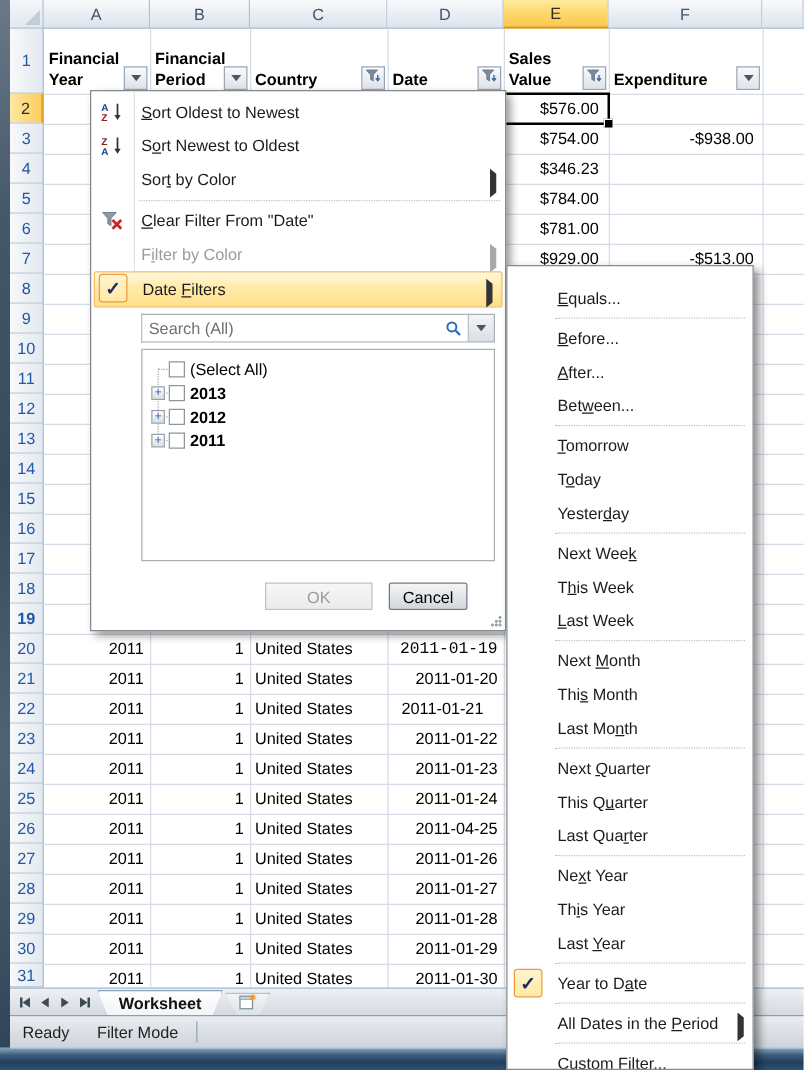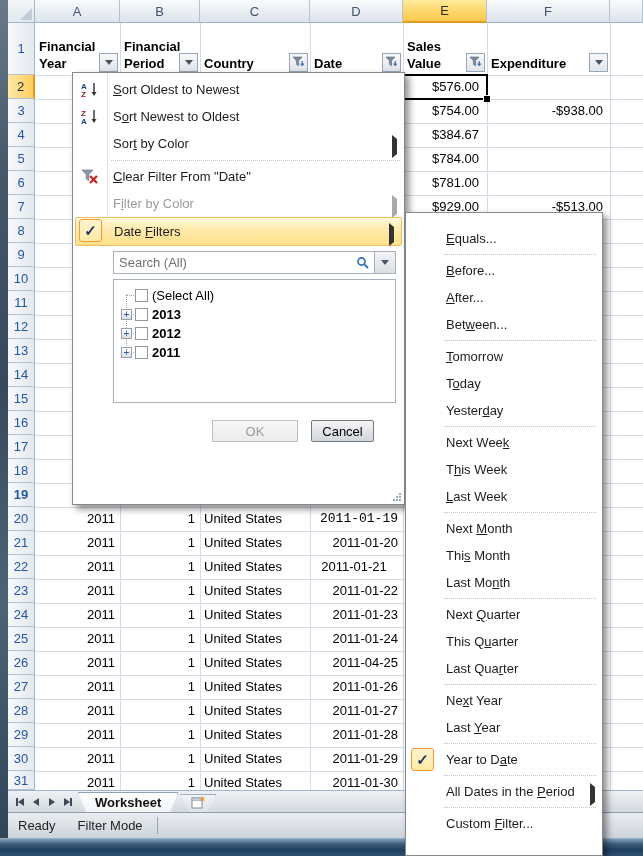--- a/index.html
+++ b/index.html
@@ -55,21 +55,21 @@
     color:#1d2e66;font-weight:bold;font-size:15px;display:flex;align-items:center;justify-content:center;}
   .marrow{position:absolute;right:7px;top:9px;}
   .search-row{margin:5px 8px 0 40px;height:23px;display:flex;}
   .search-wrap{flex:1;position:relative;border:1px solid #a9b0b8;border-right:none;background:#fff;}
   .search-wrap input{width:100%;height:100%;border:none;outline:none;box-sizing:border-box;
     padding:0 22px 0 5px;font:13px "Liberation Sans",sans-serif;color:#555;}
   .search-wrap input::placeholder{color:#707070;opacity:1;}
   .mag{position:absolute;right:4px;top:4px;}
   .search-btn{width:22px;box-sizing:border-box;border:1px solid #a9b0b8;
     background:linear-gradient(#f3f4f6,#dadfe4);display:flex;align-items:center;justify-content:center;}
-  .listbox{margin:5px 8px 0 40px;height:124px;box-sizing:border-box;border:1px solid #a9b0b8;
+  .listbox{margin:5px 8px 0 40px;height:170px;box-sizing:border-box;border:1px solid #a9b0b8;
     background:#fff;padding-top:6px;position:relative;overflow:hidden;}
   .treeline{position:absolute;left:12px;top:14px;width:1px;height:58px;border-left:1px dotted #a8a8a8;}
   .trow{position:relative;height:19px;display:flex;align-items:center;padding-left:38px;font-size:13px;color:#000;}
   .trow .stub{position:absolute;left:12px;top:9px;width:8px;border-top:1px dotted #a8a8a8;}
   .plusbox{position:absolute;left:7px;top:4px;width:11px;height:11px;box-sizing:border-box;
     border:1px solid #99a1a9;background:linear-gradient(#fff,#d9dee4);color:#2a5aa0;
     font-size:10px;line-height:9px;text-align:center;}
   .cb{position:absolute;left:21px;top:3px;width:13px;height:13px;box-sizing:border-box;border:1px solid #8e969e;background:#fff;}
   .btnrow{margin-top:17px;display:flex;justify-content:flex-end;padding-right:30px;gap:13px;}
   .btn{height:22px;box-sizing:border-box;display:flex;align-items:center;justify-content:center;font-size:13px;}
@@ -247,21 +247,21 @@
         </svg></span>
     </div>
     <div class="abs hdrtext" style="left: 491px; top: 55px;">
       <div>Expenditure</div>
     </div>
     <div class="abs fbtn" style="left: 589px; top: 53px;">
       <span class="tri-down"></span>
     </div>
     <div class="abs celltext r" style="left: 403px; top: 75px; width: 76px;">$576.00</div>
     <div class="abs celltext r" style="left: 403px; top: 99px; width: 76px;">$754.00</div>
-    <div class="abs celltext r" style="left: 403px; top: 123px; width: 76px;">$384.67</div>
+    <div class="abs celltext r" style="left: 403px; top: 123px; width: 76px;">$346.23</div>
     <div class="abs celltext r" style="left: 403px; top: 147px; width: 76px;">$784.00</div>
     <div class="abs celltext r" style="left: 403px; top: 171px; width: 76px;">$781.00</div>
     <div class="abs celltext r" style="left: 403px; top: 195px; width: 76px;">$929.00</div>
     <div class="abs celltext r" style="left: 487px; top: 99px; width: 116px;">-$938.00</div>
     <div class="abs celltext r" style="left: 487px; top: 195px; width: 116px;">-$513.00</div>
     <div class="abs celltext r" style="left: 35px; top: 507px; width: 80px;">2011</div>
     <div class="abs celltext r" style="left: 120px; top: 507px; width: 75px;">1</div>
     <div class="abs celltext l" style="left: 204px; top: 507px;">United States</div>
     <div class="abs celltext r" style="left: 310px; top: 507px; width: 88px; font-family: Liberation Mono, monospace;">2011-01-19</div>
     <div class="abs celltext r" style="left: 35px; top: 531px; width: 80px;">2011</div>
@@ -494,20 +494,23 @@
         <div>This Q<u>u</u>arter</div>
       </div>
       <div class="smitem">
         <div>Last Qua<u>r</u>ter</div>
       </div>
       <div class="smsep"></div>
       <div class="smitem">
         <div>Ne<u>x</u>t Year</div>
       </div>
       <div class="smitem">
+        <div>Th<u>i</u>s Year</div>
+      </div>
+      <div class="smitem">
         <div>Last <u>Y</u>ear</div>
       </div>
       <div class="smsep"></div>
       <div class="smitem">
         <div class="smcheck">✓</div>
         <div>Year to D<u>a</u>te</div>
       </div>
       <div class="smsep"></div>
       <div class="smitem">
         <div>All Dates in the <u>P</u>eriod</div>

